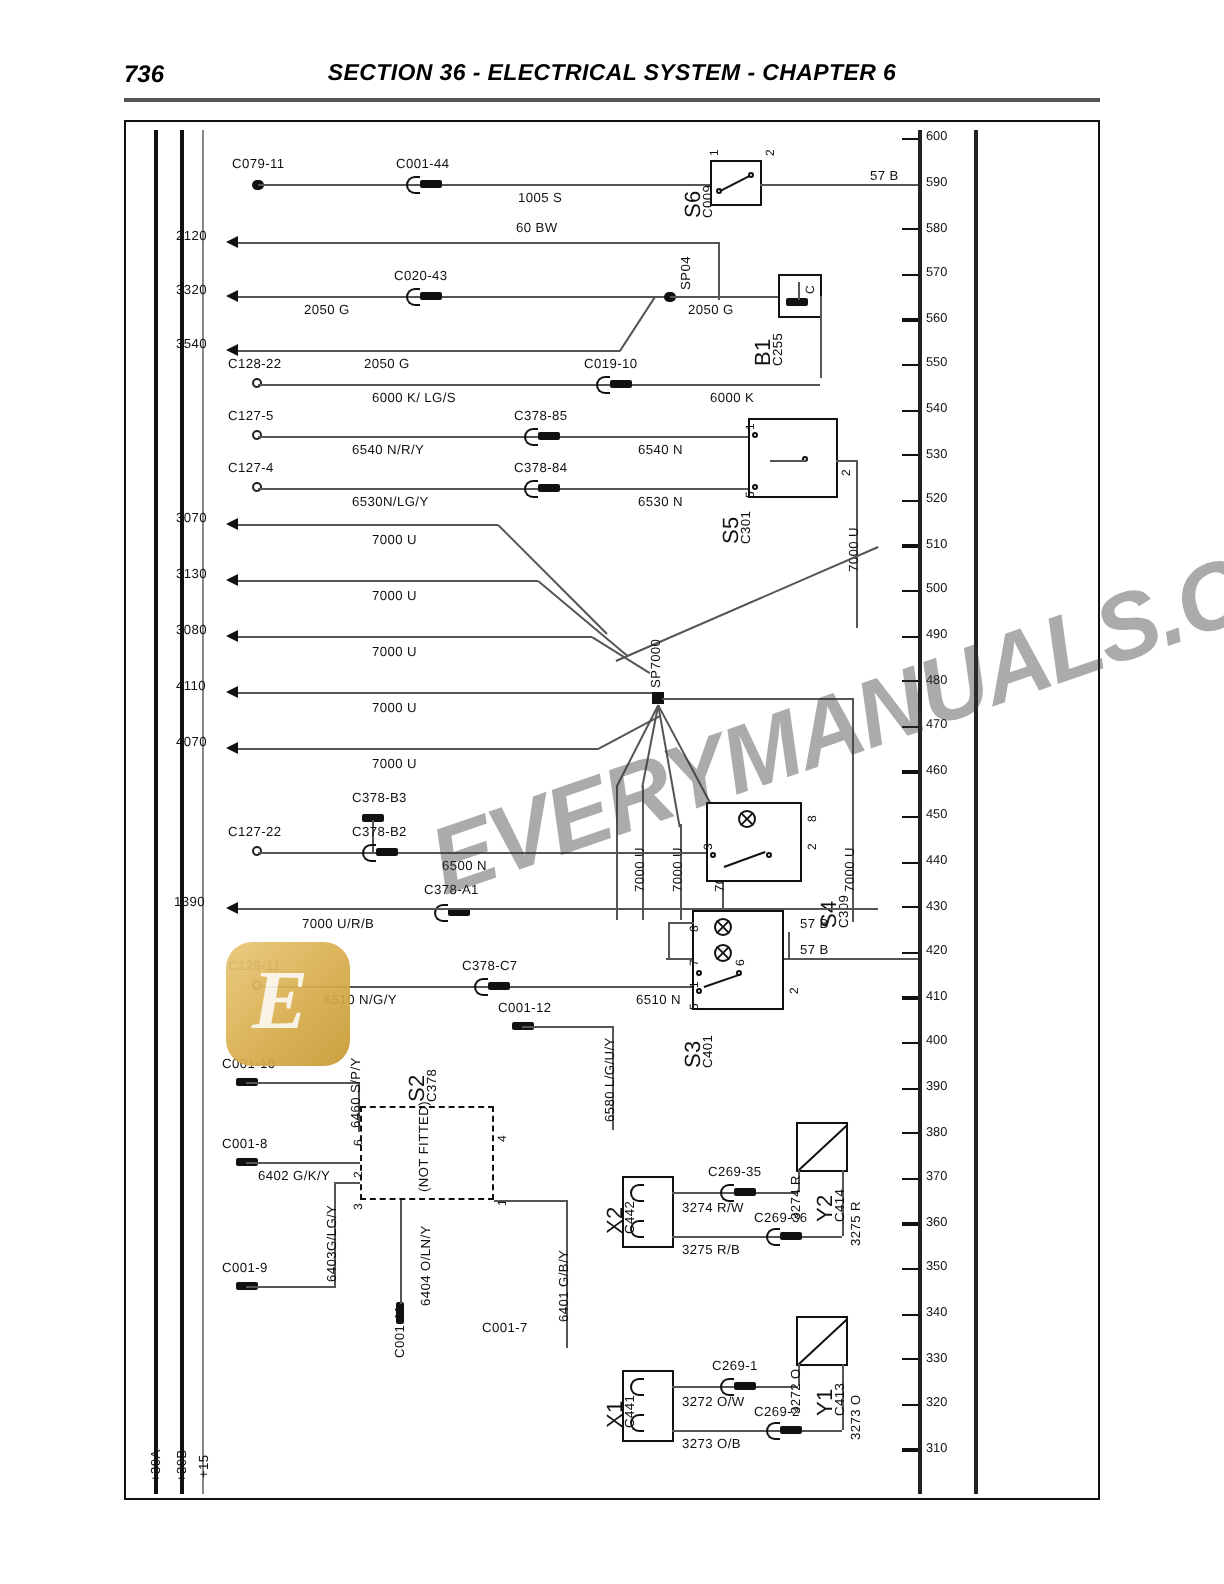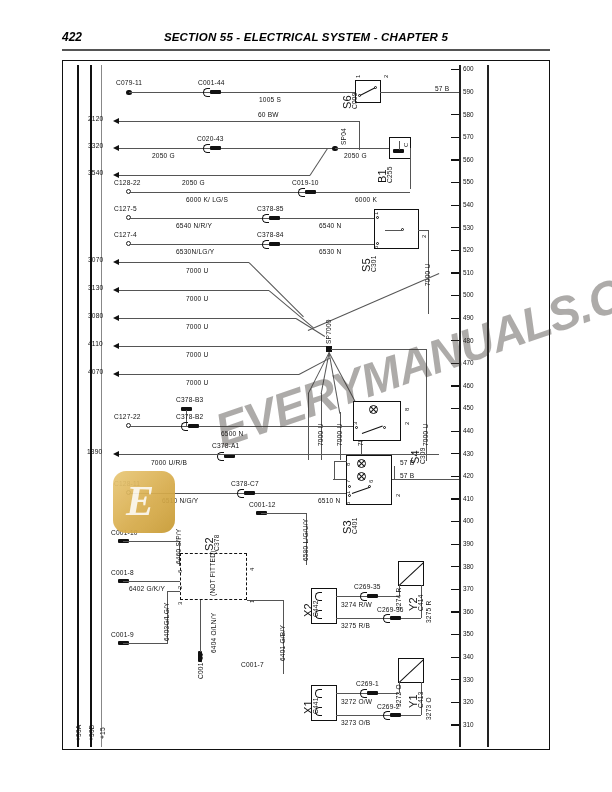--- a/index.html
+++ b/index.html
@@ -64,22 +64,22 @@
            background:linear-gradient(135deg,#e9c878,#d8ad4d 55%,#c79a33);opacity:.93;}
   .wm-logo span{position:absolute;left:13px;top:6px;font-size:42px;font-weight:bold;font-style:italic;
            color:#fff;opacity:.85;font-family:"Liberation Serif", serif;}
 </style>
 </head>
 <body>
 
 <div class="page">
 
   <div class="hdr">
-    <div class="hdr-page">422</div>
-    <div class="hdr-title">SECTION 55 - ELECTRICAL SYSTEM - CHAPTER 5</div>
+    <div class="hdr-page">736</div>
+    <div class="hdr-title">SECTION 36 - ELECTRICAL SYSTEM - CHAPTER 6</div>
     <div class="hdr-rule"></div>
   </div>
 
   <div class="frame">
 
     <div class="rail" style="left:14px;top:4px;height:682px;"></div>
     <div class="rail" style="left:27px;top:4px;height:682px;"></div>
     <div class="railthin" style="left:38px;top:4px;height:682px;"></div>
     <div class="lbl vert" style="left:12px;top:680px;">+30A</div>
     <div class="lbl vert" style="left:25px;top:680px;">+30B</div>

